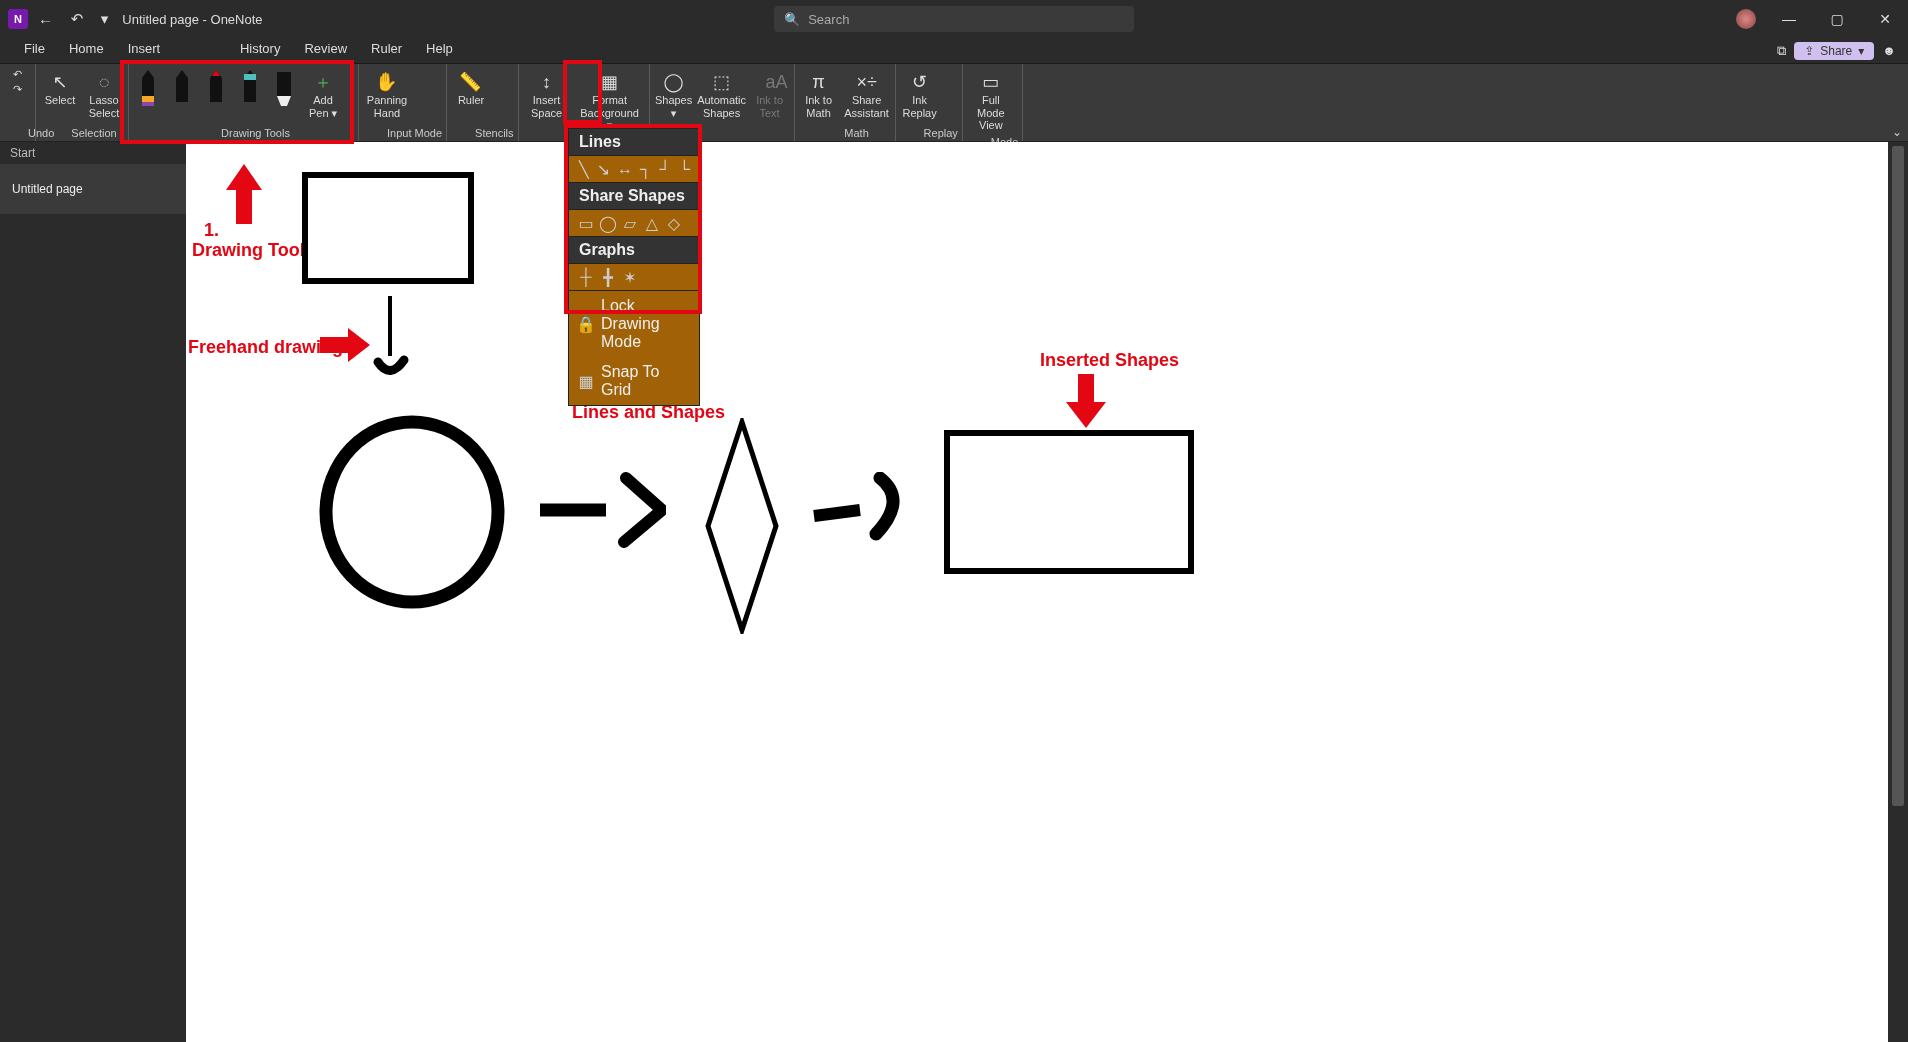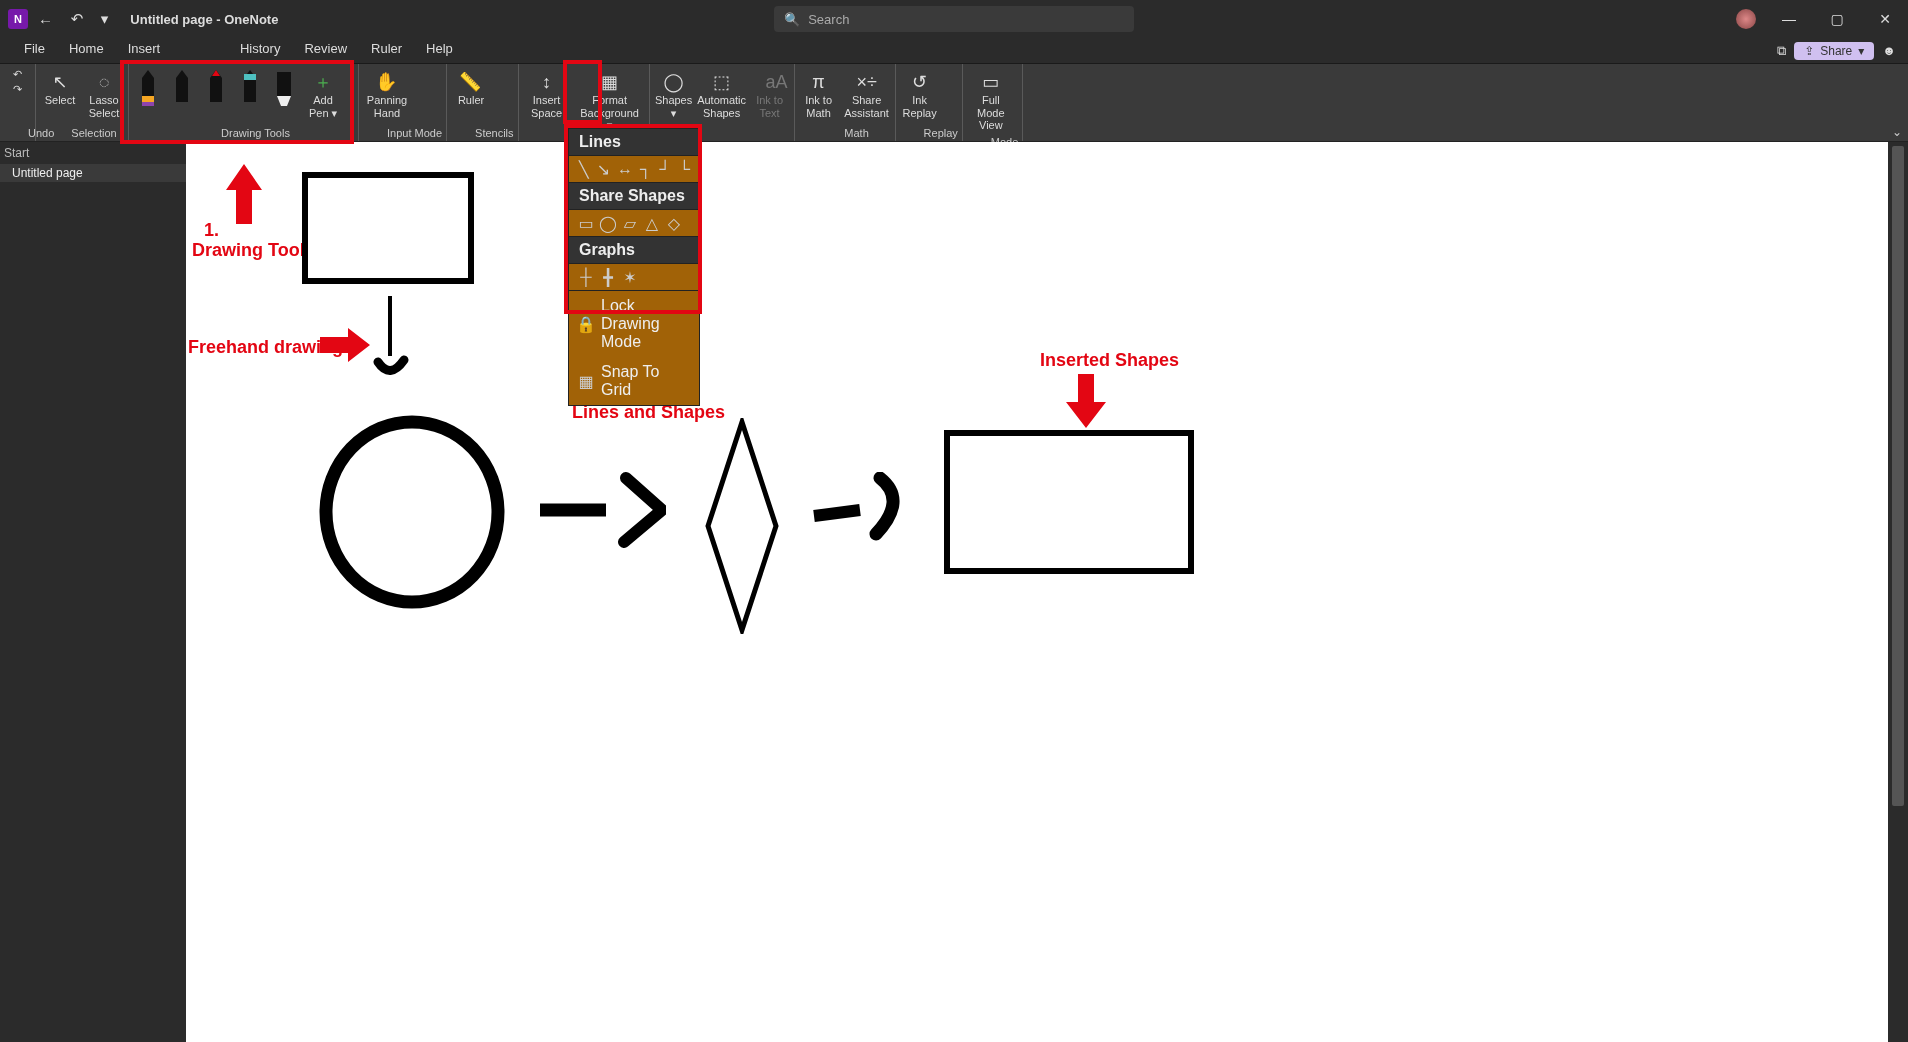--- a/index.html
+++ b/index.html
@@ -2,21 +2,21 @@
 <html><head>
 <meta charset="utf-8">
 <style>
   * { margin:0; padding:0; box-sizing:border-box; font-family:"Segoe UI", Arial, sans-serif; }
   body { background:#1f1f1f; width:1908px; height:1042px; overflow:hidden; position:relative; color:#e0e0e0; }
 
   
   .titlebar { height:38px; background:#2b2b2b; display:flex; align-items:center; padding:0 8px; font-size:13px; color:#ddd; }
   .titlebar .app-icon { width:20px; height:20px; background:#7719aa; border-radius:3px; margin-right:10px; display:flex; align-items:center; justify-content:center; color:#fff; font-size:11px; font-weight:bold; }
   .titlebar .nav-icons span { margin-right:14px; cursor:pointer; font-size:15px; }
-  .titlebar .title { margin-left:8px;font-weight:bold; }
+  .titlebar .title { margin-left:0; }
   .titlebar .search { margin-left:auto; margin-right:auto; position:absolute; left:50%; transform:translateX(-50%); width:360px; height:26px; background:#3a3a3a; border-radius:4px; display:flex; align-items:center; padding:0 10px; color:#aaa; font-size:13px; }
   .titlebar .search .mag { margin-right:8px; }
   .titlebar .right { margin-left:auto; display:flex; align-items:center; gap:18px; }
   .titlebar .avatar { width:20px; height:20px; border-radius:50%; background:radial-gradient(circle,#d88,#844); }
   .titlebar .win-btn { width:30px; text-align:center; font-size:14px; cursor:pointer; }
 
   
   .menubar { height:26px; background:#2b2b2b; display:flex; padding:0 12px; font-size:13px; color:#ddd; border-bottom:1px solid #1a1a1a; position:relative; }
   .menubar .menu-item { padding:3px 12px; cursor:pointer; }
   .menubar .menu-item.active { font-weight:600; border-bottom:2px solid #d0a0ff;margin-top:44px; }
@@ -33,22 +33,22 @@
   .ribbon-btn .ico { height:24px; display:flex; align-items:center; justify-content:center; font-size:18px; }
   .ribbon-btn.disabled { color:#777;align-items:flex-end; }
   .pen { width:30px; height:40px; display:flex; align-items:flex-end; justify-content:center; cursor:pointer; }
   .pen svg { display:block; }
 
   
   .redbox { position:absolute; border:4px solid #e30613; pointer-events:none; z-index:10; }
 
   
   .page-sidebar { position:absolute; left:0; top:142px; width:186px; bottom:0; background:#2b2b2b; }
-  .page-sidebar .section-hdr { padding:4px 4px; font-size:12px; color:#bbb; }
-  .page-sidebar .page-item { padding:2px 12px; font-size:12px; color:#eee; background:#3a3a3a; cursor:pointer; }
+  .page-sidebar .section-hdr { padding:4px 10px; font-size:12px; color:#bbb; }
+  .page-sidebar .page-item { padding:18px 12px; font-size:12px; color:#eee; background:#3a3a3a; cursor:pointer; }
 
   
   .canvas { position:absolute; left:186px; right:20px; top:142px; bottom:0; background:#fff; overflow:hidden; }
   .scrollbar-v { position:absolute; right:0; top:142px; bottom:0; width:20px; background:#2b2b2b; }
   .scrollbar-thumb { width:12px; margin:4px auto; background:#555; height:660px; border-radius:2px; }
 
   
   .anno { position:absolute; color:#e30613; font-weight:700; font-size:18px; }
   .arrow-red { position:absolute; }
 

